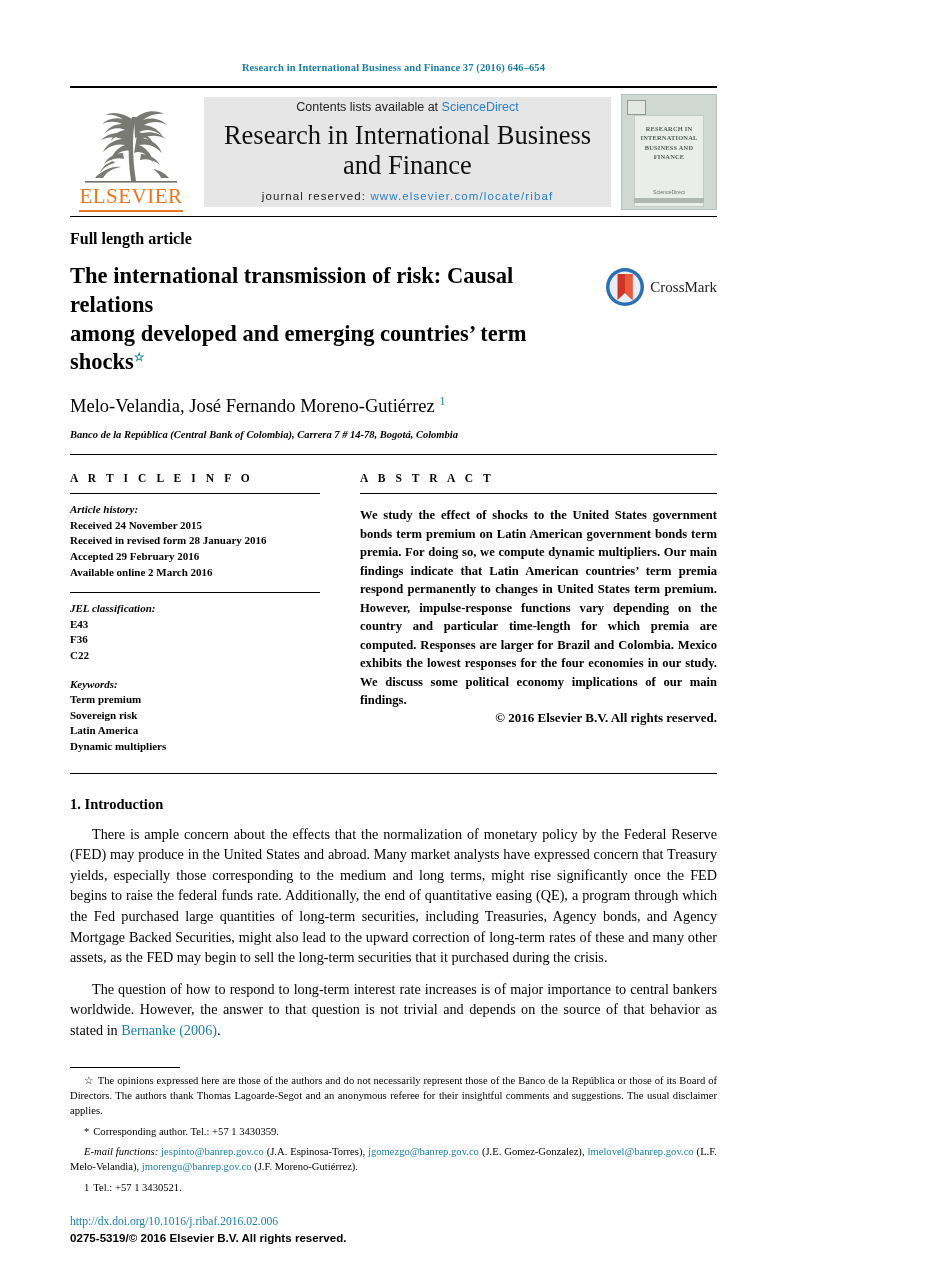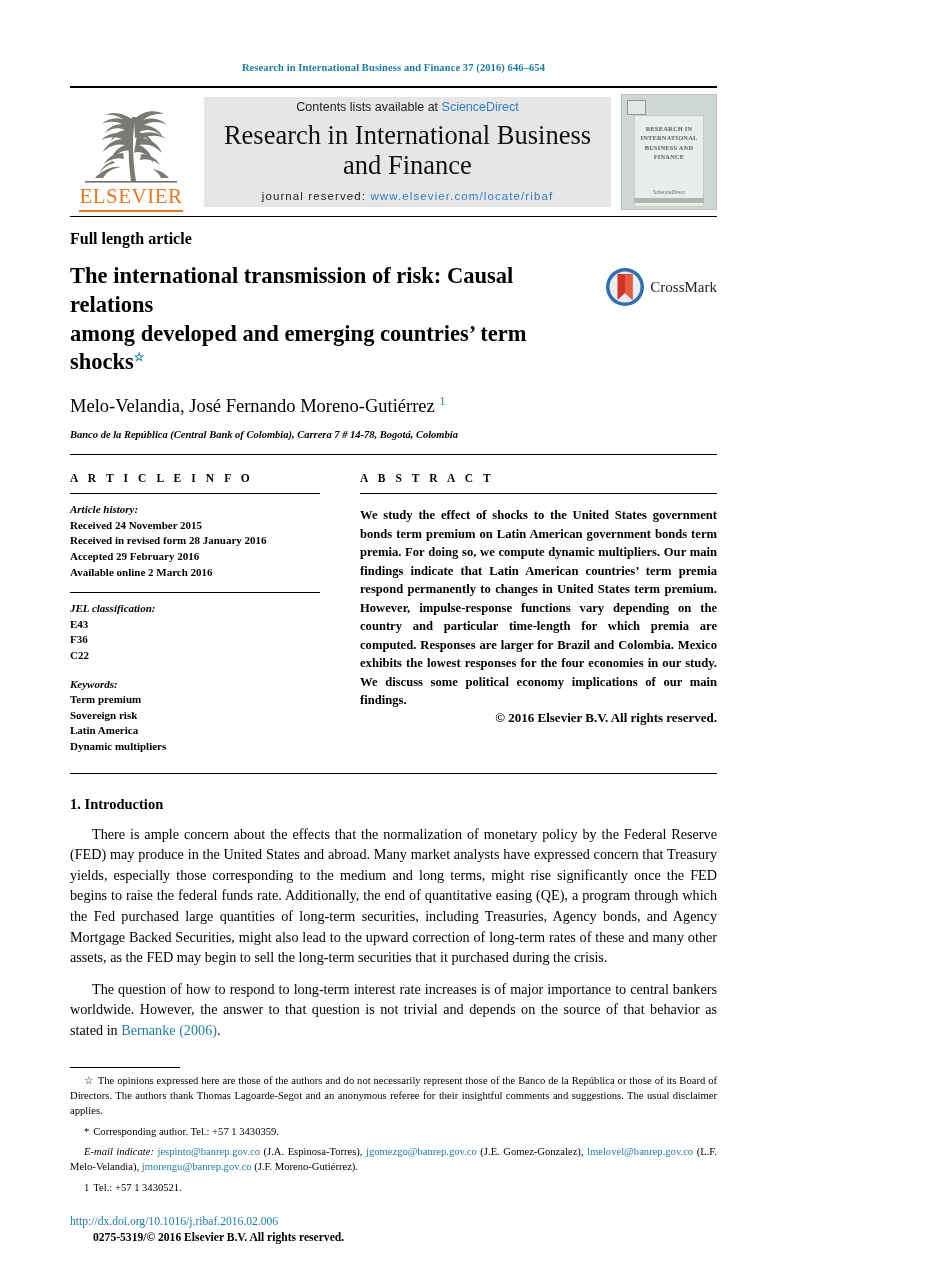--- a/index.html
+++ b/index.html
@@ -285,25 +285,24 @@
   .mail { color: #1a7fa8; }
   .ital { font-style: italic; }
 
   .doi-line {
     font-family: "Liberation Serif", serif;
     font-size: 11.6px;
     color: #1a7fa8;
     margin-top: 20px;
   }
   .issn-line {
-    font-family: Liberation Serif, serif;
+    font-family: Liberation Sans, sans-serif;
     font-size: 11.6px;
     font-weight: bold;
     margin-top: 3px;
-    margin-left: 23px;
   }
 </style>
 </head>
 <body>
 
 <div class="page">
 
   <div class="runhead">Research in International Business and Finance 37 (2016) 646–654</div>
 
   <div class="masthead-rule-top"></div>
@@ -432,21 +431,21 @@
   <div class="body-p">There is ample concern about the effects that the normalization of monetary policy by the Federal Reserve (FED) may produce in the United States and abroad. Many market analysts have expressed concern that Treasury yields, especially those corresponding to the medium and long terms, might rise significantly once the FED begins to raise the federal funds rate. Additionally, the end of quantitative easing (QE), a program through which the Fed purchased large quantities of long-term securities, including Treasuries, Agency bonds, and Agency Mortgage Backed Securities, might also lead to the upward correction of long-term rates of these and many other assets, as the FED may begin to sell the long-term securities that it purchased during the crisis.</div>
 
   <div class="body-p"><span>The question of how to respond to long-term interest rate increases is of major importance to central bankers worldwide. However, the answer to that question is not trivial and depends on the source of that behavior as stated in </span><span class="cite">Bernanke (2006)</span><span>.</span></div>
 
   <div class="fn-rule"></div>
 
   <div class="fn fn-indent"><span class="fn-mark">☆</span><span>The opinions expressed here are those of the authors and do not necessarily represent those of the Banco de la República or those of its Board of Directors. The authors thank Thomas Lagoarde-Segot and an anonymous referee for their insightful comments and suggestions. The usual disclaimer applies.</span></div>
 
   <div class="fn fn-indent"><span class="fn-mark">*</span><span>Corresponding author. Tel.: +57 1 3430359.</span></div>
 
-  <div class="fn fn-indent"><span class="ital">E-mail indicate:</span>
+  <div class="fn fn-indent"><span class="ital">E-mail functions:</span>
     <span class="mail">jespinto@banrep.gov.co</span> <span>(J.A. Espinosa-Torres),</span>
     <span class="mail">jgomezgo@banrep.gov.co</span> <span>(J.E. Gomez-Gonzalez),</span>
     <span class="mail">lmelovel@banrep.gov.co</span> <span>(L.F. Melo-Velandia),</span>
     <span class="mail">jmorengu@banrep.gov.co</span> <span>(J.F. Moreno-Gutiérrez).</span>
   </div>
 
   <div class="fn fn-indent"><span class="fn-mark">1</span><span>Tel.: +57 1 3430521.</span></div>
 
   <div class="doi-line">http://dx.doi.org/10.1016/j.ribaf.2016.02.006</div>
   <div class="issn-line">0275-5319/© 2016 Elsevier B.V. All rights reserved.</div>

